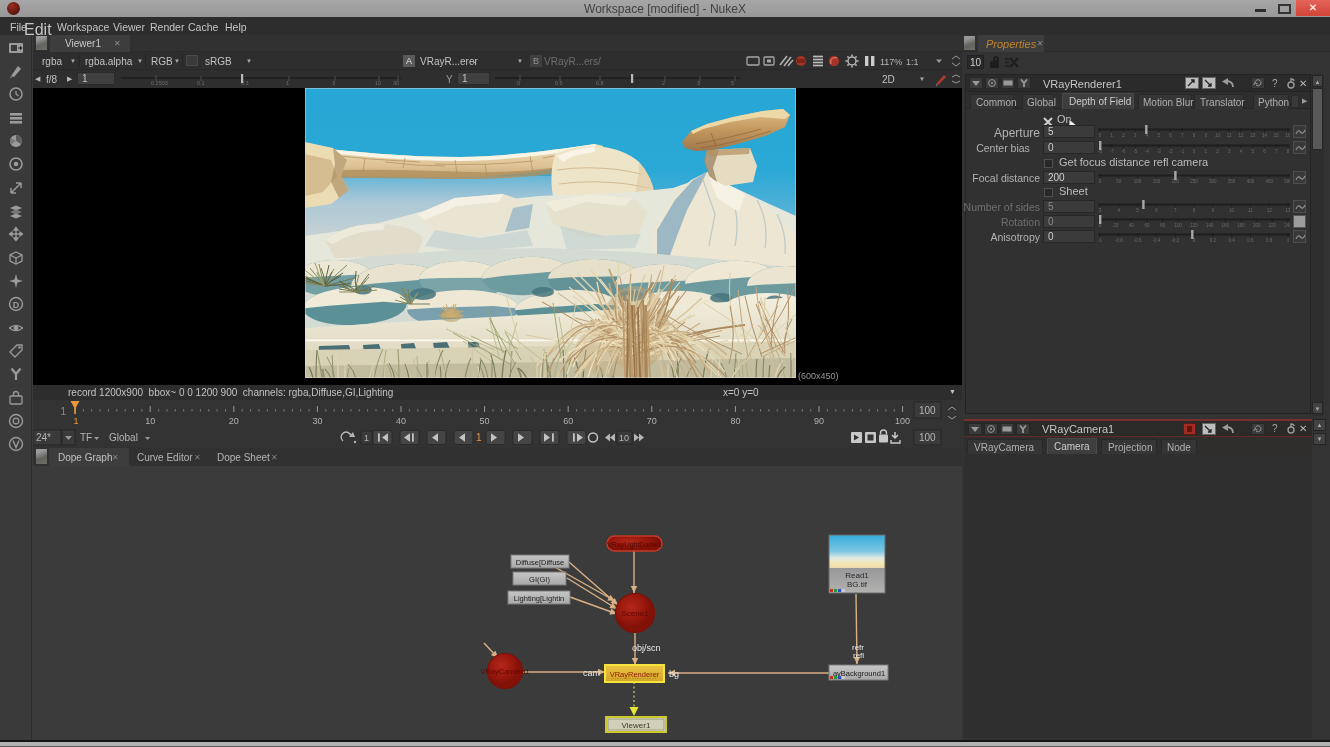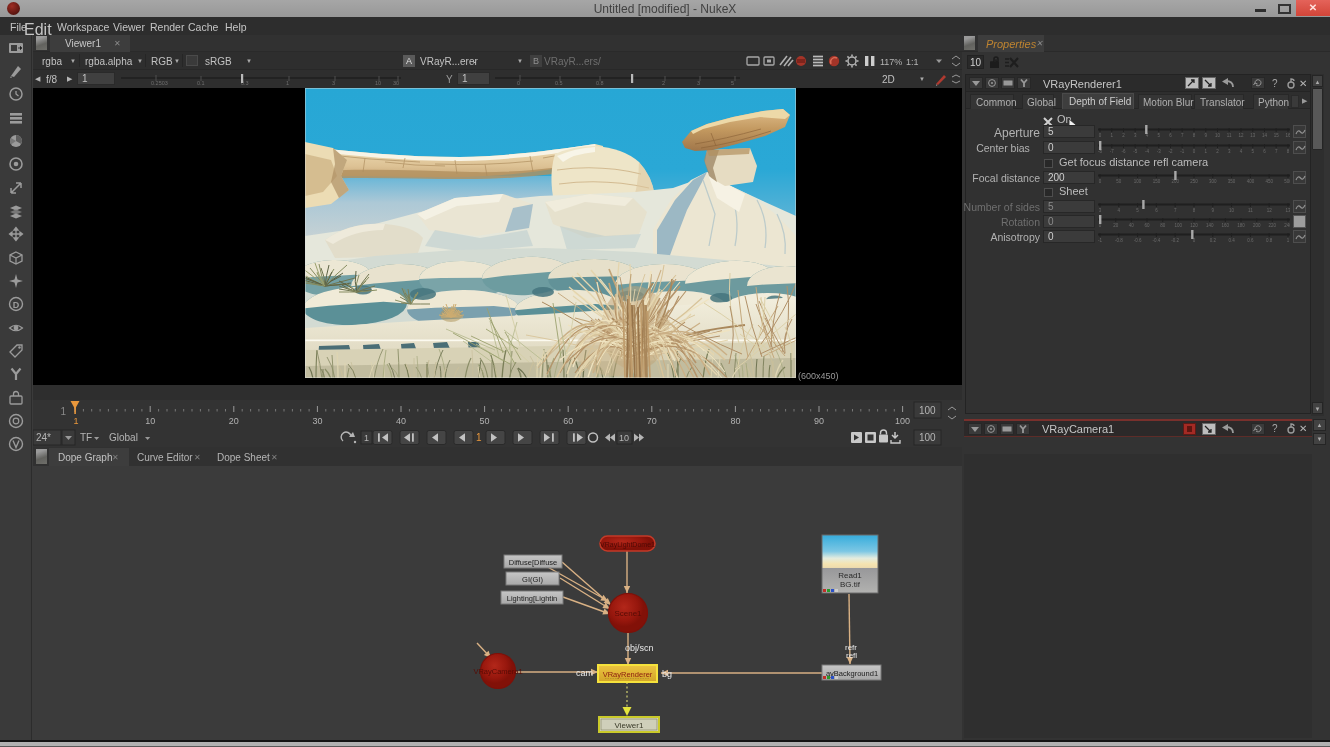--- a/index.html
+++ b/index.html
@@ -6,21 +6,21 @@
 #root{position:relative;width:1330px;height:747px;}
 .t10{font-size:10px;color:#c2c2c2;}
 .ddarr{font-size:6px;color:#aaa;}
 .ibox{background:#3a3a3a;border:1px solid #272727;}
 </style></head>
 <body>
 <div id="root">
 
 <div class="abs" style="left:0;top:0;width:1330px;height:17px;background:linear-gradient(#a6a6a6,#989898);">
   <div class="abs" style="left:7px;top:2px;width:13px;height:13px;border-radius:50%;background:radial-gradient(circle at 38% 32%,#9e2d24,#3c0a06);"></div>
-  <div class="abs" style="left:0;top:2px;width:1330px;text-align:center;font-size:12px;color:#414141;">Untitled [modified] - NukeX</div>
+  <div class="abs" style="left:0;top:2px;width:1330px;text-align:center;font-size:12px;color:#414141;">Workspace [modified] - NukeX</div>
   <div class="abs" style="left:1255px;top:9px;width:11px;height:3px;background:#2e2e2e;"></div>
   <div class="abs" style="left:1278px;top:4px;width:13px;height:10px;border:2px solid #333;background:transparent;"></div>
   <div class="abs" style="left:1296px;top:0;width:34px;height:16px;background:linear-gradient(#e4635a,#d24538);color:#ffe2de;text-align:center;font-size:10px;font-weight:bold;line-height:16px;">✕</div>
 </div>
 
 <div class="abs" style="left:0;top:17px;width:1330px;height:18px;background:#2d2d2d;">
   <div class="abs" style="left:10px;top:4px;font-size:10.5px;color:#c5c5c5;">File</div>
   <div class="abs" style="left:24px;top:4px;font-size:16px;color:#c5c5c5;">Edit</div>
   <div class="abs" style="left:57px;top:4px;font-size:10.5px;color:#c5c5c5;">Workspace</div>
   <div class="abs" style="left:113px;top:4px;font-size:10.5px;color:#c5c5c5;">Viewer</div>
@@ -805,20 +805,25 @@
             <path d="M200 264 L166 248" stroke="#9ba06e" stroke-width="0.9" fill="none"></path>
             <path d="M187 274 L158 253" stroke="#b9bc92" stroke-width="0.9" fill="none"></path>
             <path d="M207 275 L203 247" stroke="#b9bc92" stroke-width="0.9" fill="none"></path>
             <path d="M198 265 L182 220" stroke="#9ba06e" stroke-width="0.9" fill="none"></path>
             <rect x="0.5" y="0.5" width="490" height="289" fill="none" stroke="#e0e2e0" stroke-width="0.8" opacity="0.55"></rect>
           </svg>
         </div>
     <span class="abs" style="left:765px;top:283px;font-size:9px;color:#9a9a9a;">(600x450)</span>
   </div>
 
+  <div class="abs" style="left:0;top:350px;width:929px;height:15px;background:#2d2d2d;">
+    <span class="abs t10" style="left:35px;top:2px;">record 1200x900&nbsp;&nbsp;bbox~ 0 0 1200 900&nbsp;&nbsp;channels: rgba,Diffuse,GI,Lighting</span>
+    <span class="abs t10" style="left:690px;top:2px;">x=0 y=0</span>
+    <span class="abs" style="left:916px;top:3px;font-size:7px;color:#c0c0c0;">▼</span>
+  </div>
 
   <div class="abs" id="ruler" style="left:0;top:365px;width:929px;height:28px;background:#333333;">
         <svg width="929" height="28" style="position:absolute;left:0;top:0;">
           <text x="33" y="15" font-size="10" fill="#8a8a8a" text-anchor="end" font-family="Liberation Sans">1</text>
           <line x1="42.0" y1="6" x2="42.0" y2="12" stroke="#9a9a9a"></line>
           <text x="42.0" y="24" font-size="9" fill="#b2b2b2" text-anchor="middle" font-family="Liberation Sans">1</text>
           <line x1="50.4" y1="9" x2="50.4" y2="11.5" stroke="#787878"></line>
           <line x1="58.7" y1="9" x2="58.7" y2="11.5" stroke="#787878"></line>
           <line x1="67.1" y1="9" x2="67.1" y2="11.5" stroke="#787878"></line>
           <line x1="75.4" y1="9" x2="75.4" y2="11.5" stroke="#787878"></line>
@@ -997,21 +1002,21 @@
     <div class="abs" style="left:3px;top:2px;width:11px;height:15px;background:linear-gradient(160deg,#9a9a9a 20%,#62625e 60%,#6f6f6a);"></div>
     <div class="abs" style="left:16px;top:1px;width:80px;height:18px;background:#3d3d3d;">
       <span class="abs" style="left:9px;top:4px;font-size:10px;color:#c2c2c2;">Dope Graph</span>
           <span class="abs" style="left:63px;top:5px;font-size:8px;color:#808080;">✕</span>
     </div>
     <span class="abs" style="left:104px;top:5px;font-size:10px;color:#b5b5b5;">Curve Editor</span>
         <span class="abs" style="left:161px;top:6px;font-size:8px;color:#808080;">✕</span>
     <span class="abs" style="left:184px;top:5px;font-size:10px;color:#b5b5b5;">Dope Sheet</span>
         <span class="abs" style="left:238px;top:6px;font-size:8px;color:#808080;">✕</span>
   </div>
-  <div class="abs" id="nodegraph" style="left:4px;top:19px;width:929px;height:274px;">
+  <div class="abs" id="nodegraph" style="left:11px;top:19px;width:929px;height:274px;">
         <svg width="929" height="274" style="position:absolute;left:0;top:0;">
           <defs>
             <radialGradient id="redn" cx="40%" cy="35%">
               <stop offset="0%" stop-color="#b3271a"></stop>
               <stop offset="70%" stop-color="#97170d"></stop>
               <stop offset="100%" stop-color="#821108"></stop>
             </radialGradient>
             <linearGradient id="goldn" x1="0" y1="0" x2="0" y2="1">
               <stop offset="0%" stop-color="#ecc440"></stop>
               <stop offset="100%" stop-color="#d2a428"></stop>
@@ -1488,20 +1493,34 @@
               <path d="M3 5 a3 3 0 1 1 1 2 M3 5 l-1.5 2 M3 5 l2.5 1" stroke="#999" fill="none"></path>
             </svg>
           </div>
       <span class="abs" style="left:308px;top:2px;font-size:10px;color:#a8a8a8;">?</span>
       <svg class="abs" style="left:322px;top:2px;" width="10" height="11">
             <circle cx="5" cy="7" r="3" fill="none" stroke="#999" stroke-width="1.4"></circle>
             <path d="M5 4 V1 q3 0 3 2" fill="none" stroke="#999" stroke-width="1.4"></path>
           </svg>
       <span class="abs" style="left:335px;top:2px;font-size:10px;color:#b5b5b5;">✕</span>
     </div>
+    <div class="abs" style="left:2px;top:20px;width:348px;height:17px;background:#302d2d;">
+      <div class="abs" style="left:3px;top:2px;width:76px;height:15px;background:#353535;border:1px solid #282828;border-bottom:none;">
+            <span class="abs" style="left:6px;top:2px;font-size:10px;color:#b0b0b0;">VRayCamera</span>
+          </div>
+      <div class="abs" style="left:83px;top:1px;width:50px;height:16px;background:#3e3e3e;border:1px solid #4a4a4a;border-bottom:none;">
+            <span class="abs" style="left:6px;top:2px;font-size:10px;color:#cccccc;">Camera</span>
+          </div>
+      <div class="abs" style="left:137px;top:2px;width:56px;height:15px;background:#353535;border:1px solid #282828;border-bottom:none;">
+            <span class="abs" style="left:6px;top:2px;font-size:10px;color:#b0b0b0;">Projection</span>
+          </div>
+      <div class="abs" style="left:197px;top:2px;width:36px;height:15px;background:#353535;border:1px solid #282828;border-bottom:none;">
+            <span class="abs" style="left:5px;top:2px;font-size:10px;color:#b0b0b0;">Node</span>
+          </div>
+    </div>
     <div class="abs" style="left:2px;top:37px;width:348px;height:284px;background:#2f2f2f;"></div>
     <div class="abs" style="left:351px;top:2px;width:13px;height:12px;background:#424242;border:1px solid #252525;color:#aaa;font-size:6px;text-align:center;line-height:11px;">▲</div>
     <div class="abs" style="left:351px;top:16px;width:13px;height:12px;background:#424242;border:1px solid #252525;color:#aaa;font-size:6px;text-align:center;line-height:11px;">▼</div>
   </div>
 </div>
 
 <div class="abs" style="left:0;top:740px;width:1330px;height:2px;background:#141414;"></div>
 <div class="abs" style="left:0;top:742px;width:1330px;height:4px;background:#b2b2b2;"></div>
 <div class="abs" style="left:0;top:746px;width:1330px;height:1px;background:#5a5a5a;"></div>
 

